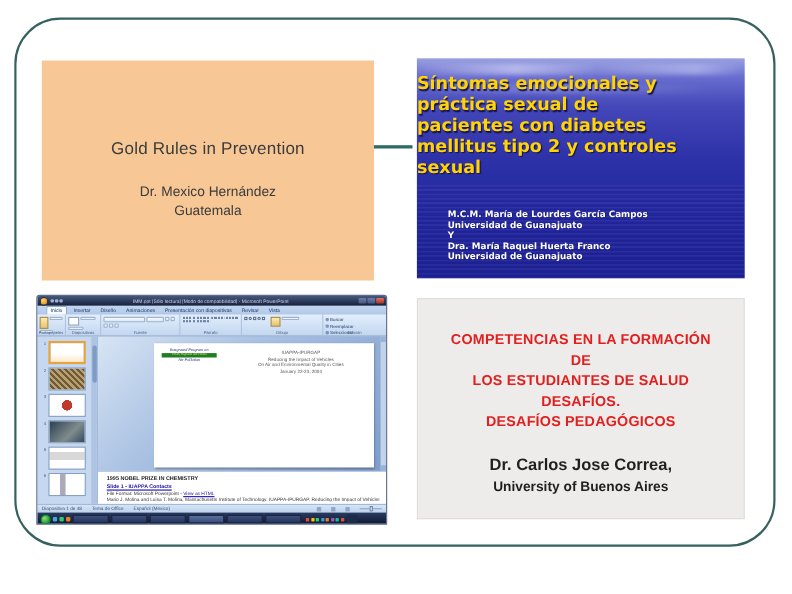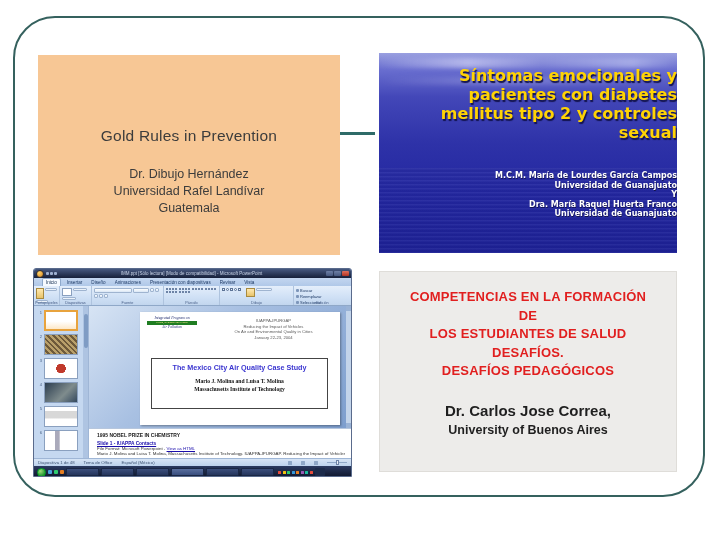--- a/index.html
+++ b/index.html
@@ -14,38 +14,38 @@
           background:#f7c795; text-align:center; color:#3c3c3c; }
   .gold-title { margin-top:72px; font-size:15.5px; letter-spacing:.2px; }
   .gold-lines { margin-top:21px; font-size:12.5px; line-height:17px; }
 
   
   .connector { position:absolute; left:340px; top:132px; width:35px; height:3px; background:#2e6b68; }
 
   
   .blue { position:absolute; left:379px; top:53px; width:298px; height:200px; overflow:hidden;
           background:linear-gradient(180deg,#9aa0e0 0%,#6a6fd0 8%,#4347b8 22%,#2e32a8 45%,#2327a0 70%,#1d2195 100%);
-          text-align:right; font-family:"DejaVu Sans", sans-serif; }
+          text-align:left; font-family:"DejaVu Sans", sans-serif; }
   .blue-streak1 { position:absolute; left:0; right:0; top:5px; height:10px;
           background:linear-gradient(90deg,rgba(255,255,255,0),rgba(235,235,255,.5) 30%,rgba(255,255,255,.08) 55%,rgba(225,230,255,.4) 85%,rgba(255,255,255,0));
           filter:blur(2px); }
   .blue-streak2 { position:absolute; left:0; right:0; top:24px; height:8px;
           background:linear-gradient(90deg,rgba(255,255,255,0),rgba(230,230,255,.25) 40%,rgba(255,255,255,0) 90%);
           filter:blur(2px); }
   .blue-water { position:absolute; left:0; right:0; bottom:0; height:85px; opacity:.45;
           background:repeating-linear-gradient(180deg,rgba(255,255,255,.10) 0 1px,rgba(0,0,40,.10) 2px 4px); }
   .blue-title { position:relative; margin-top:13px; font-size:16px; font-weight:bold; color:#ffd304;
           line-height:19px; text-shadow:1px 1.5px 1px #13134e; }
   .blue-credits { position:relative; margin-top:29px; font-size:8px; font-weight:bold; color:#fff;
-          line-height:9.5px; text-shadow:.5px .5px 0 #13134e; }
+          line-height:9.5px; text-shadow:.5px .5px 0 #13134e;padding-left:28px; }
 
   
   .comp { position:absolute; left:379px; top:271px; width:298px; height:201px;
           background:#edecea; border:1px solid #dfddd9; text-align:center; }
-  .comp-title { margin-top:16px; font-size:13px; font-weight:bold; color:#e11f1f;
+  .comp-title { margin-top:28px; font-size:13px; font-weight:bold; color:#e11f1f;
           line-height:18.5px; letter-spacing:.2px; }
   .comp-speaker { margin-top:21px; font-size:15px; font-weight:bold; color:#1f1f1f; }
   .comp-aff { margin-top:4px; font-size:12.5px; font-weight:bold; color:#1f1f1f; }
 
   
   .ppt { position:absolute; left:33px; top:268px; width:319px; height:209px;
          border:1px solid #5a6b8c; border-radius:3px 3px 0 0; overflow:hidden; background:#bed3ee; }
   .ppt-titlebar { height:9px; background:linear-gradient(#46587f,#16203a); display:flex; align-items:center; }
   .orb { width:8px; height:8px; border-radius:50%; margin-left:2px; flex:none;
          background:radial-gradient(circle at 35% 30%,#ffd56b,#e8a33d 60%,#945f17); border:.5px solid #333; }
@@ -140,34 +140,34 @@
 </style>
 </head>
 <body>
 
 <div class="canvas">
   <div class="frame"></div>
 
   <div class="gold">
     <div class="gold-title">Gold Rules in Prevention</div>
     <div class="gold-lines">
-      <div>Dr. Dibujo Hernández</div>
-      <div>Universidad Rafel Landívar</div>
+      <div>Dr. Mexico Hernández</div>
       <div>Guatemala</div>
     </div>
   </div>
 
   <div class="connector"></div>
 
   <div class="blue">
     <div class="blue-streak1"></div>
     <div class="blue-streak2"></div>
     <div class="blue-water"></div>
     <div class="blue-title">
       <div>Síntomas emocionales  y</div>
+      <div>práctica sexual de</div>
       <div>pacientes con diabetes</div>
       <div>mellitus tipo 2 y controles</div>
       <div>sexual</div>
     </div>
     <div class="blue-credits">
       <div>M.C.M. María de Lourdes García Campos</div>
       <div>Universidad de Guanajuato</div>
       <div>Y</div>
       <div>Dra. María Raquel Huerta Franco</div>
       <div>Universidad de Guanajuato</div>
@@ -322,27 +322,20 @@
               <div>Integrated Program on</div>
               <div class="logo-bar">Urban, Regional and Global</div>
               <div>Air Pollution</div>
             </div>
             <div class="mini-header">
               <div>IUAPPA-IPURGAP</div>
               <div>Reducing the Impact of Vehicles</div>
               <div>On Air and Environmental Quality in Cities</div>
               <div>January 22-23, 2004</div>
             </div>
-            <div class="mini-box">
-              <div class="mini-title">The Mexico City Air Quality Case Study</div>
-              <div class="mini-authors">
-                <div>Mario J. Molina and Luisa T. Molina</div>
-                <div>Massachusetts Institute of Technology</div>
-              </div>
-            </div>
           </div>
           <div class="canvas-scroll">
             <i class="up"></i>
             <i class="down"></i>
           </div>
         </div>
 
         <div class="notes-band">
           <div class="nb-head">1995 NOBEL PRIZE IN CHEMISTRY</div>
           <div class="nb-link">Slide 1 - IUAPPA Contacts</div>

